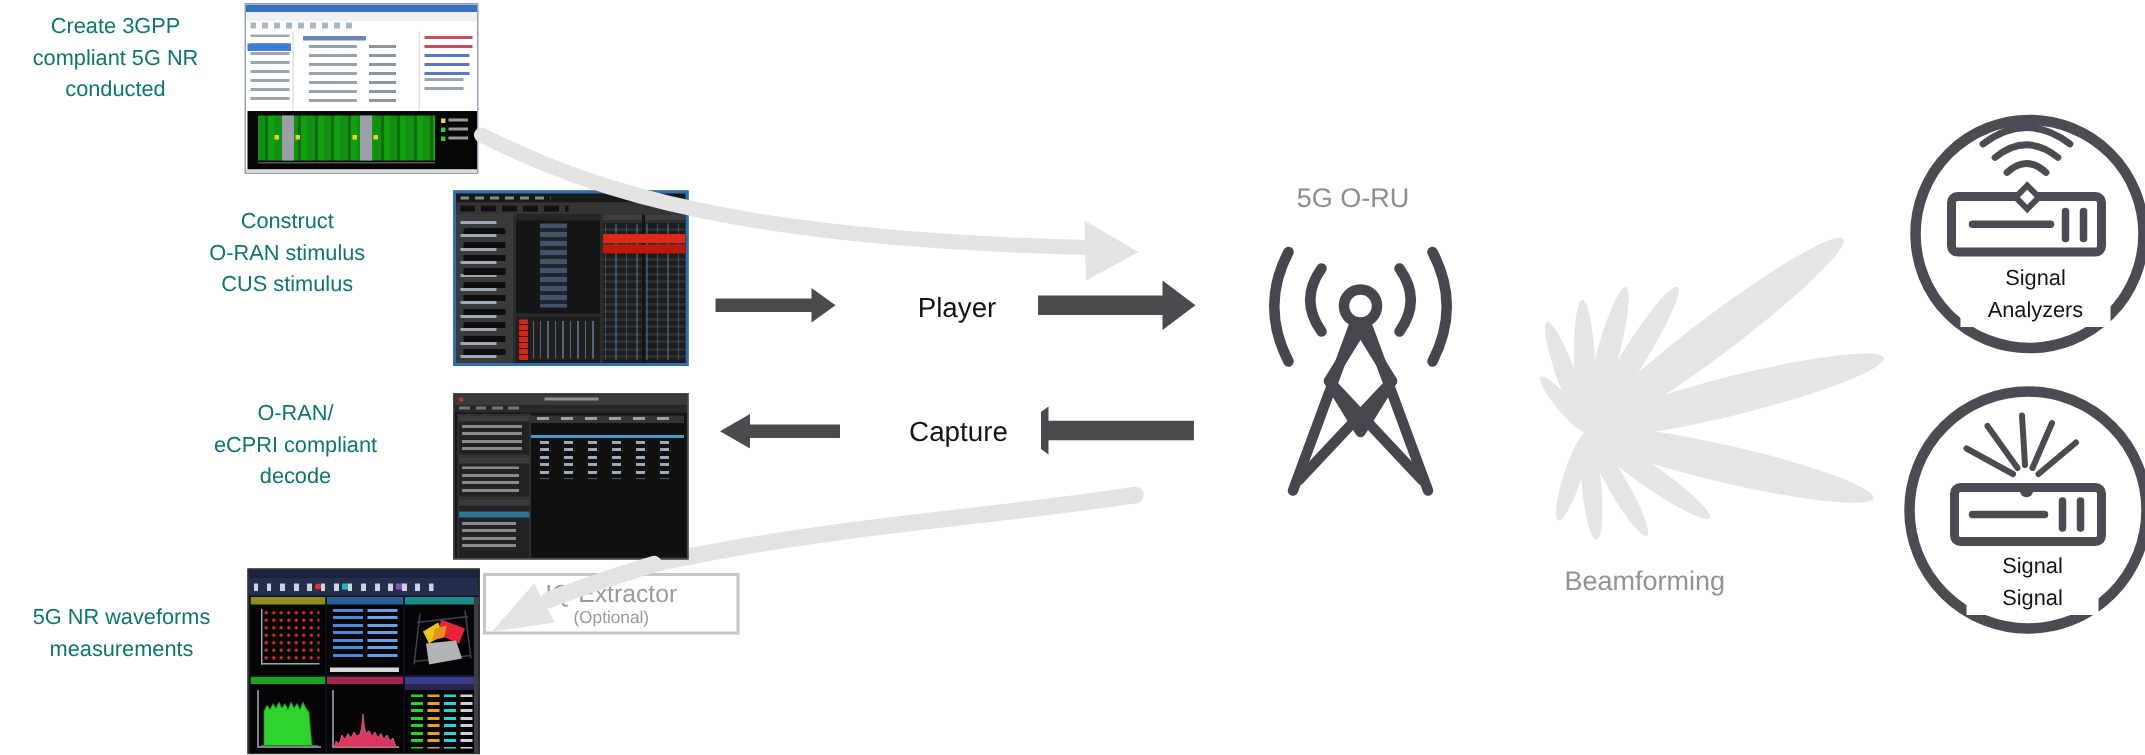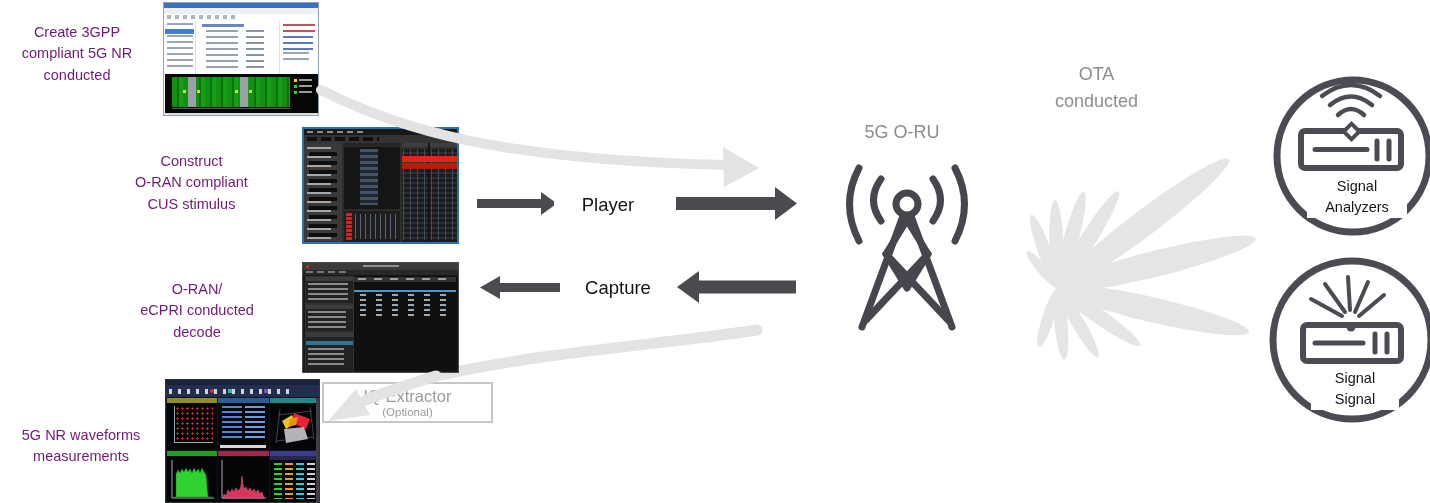--- a/index.html
+++ b/index.html
@@ -3,22 +3,22 @@
 <meta charset="utf-8">
 <style>
   html,body{margin:0;padding:0;background:#fff;}
   .canvas{position:relative;width:1430px;height:503px;background:#ffffff;overflow:hidden;
           font-family:"Liberation Sans",sans-serif;}
   .abs{position:absolute;}
   svg.layer{position:absolute;left:0;top:0;pointer-events:none;}
   .z1{z-index:1}.z3{z-index:3}.z5{z-index:5}
 
   
-  .step{position:absolute;z-index:4;background:#fff;color:#701a75;font-size:14.5px;line-height:1.45;
-        display:flex;flex-direction:column;align-items:center;justify-content:center;text-align:center;}
+  .step{position:absolute;z-index:4;background:#fff;color:#0f766e;font-size:14.5px;line-height:1.45;
+        display:flex;flex-direction:column;align-items:center;justify-content:flex-start;text-align:center;}
   .iolab{position:absolute;z-index:4;background:#fff;color:#141414;font-size:18.5px;
         display:flex;align-items:center;justify-content:center;text-align:center;}
   .graylab{position:absolute;z-index:4;background:#fff;color:#939393;
         display:flex;flex-direction:column;align-items:center;justify-content:center;text-align:center;}
   .iqbox{position:absolute;z-index:4;background:#fff;border:2px solid #c6c6c6;color:#9a9a9a;
         display:flex;flex-direction:column;align-items:center;justify-content:center;text-align:center;}
 
   
   .shot{position:absolute;z-index:2;box-sizing:border-box;overflow:hidden;}
   .shot .abs{position:absolute;}
@@ -272,45 +272,44 @@
     </svg>
   </div>
 
   <div class="step" style="left:2px;top:8px;width:150px;height:92px">
     <span>Create 3GPP</span>
     <span>compliant 5G NR</span>
     <span>conducted</span>
   </div>
   <div class="step" style="left:115px;top:138px;width:153px;height:90px">
     <span>Construct</span>
-    <span>O-RAN compliant</span>
+    <span>O-RAN stimulus</span>
     <span>CUS stimulus</span>
   </div>
   <div class="step" style="left:120px;top:266px;width:154px;height:90px">
     <span>O-RAN/</span>
-    <span>eCPRI conducted</span>
+    <span>eCPRI compliant</span>
     <span>decode</span>
   </div>
   <div class="step" style="left:5px;top:402px;width:152px;height:88px">
     <span>5G NR waveforms</span>
     <span>measurements</span>
   </div>
 
-  <div class="iolab" style="left:554px;top:188px;width:108px;height:34px">
+  <div class="iolab" style="left:584px;top:188px;width:108px;height:34px">
     <span>Player</span>
   </div>
-  <div class="iolab" style="left:563px;top:271px;width:110px;height:33px">
+  <div class="iolab" style="left:584px;top:271px;width:110px;height:33px">
     <span>Capture</span>
   </div>
   <div class="graylab" style="left:838px;top:117px;width:128px;height:30px;font-size:18px;color:#8d8d8d">
     <span>5G O-RU</span>
   </div>
-  <div class="graylab" style="left:1028px;top:57px;width:137px;height:62px;font-size:18px;line-height:1.5;color:#8d8d8d">
-    <span>OTA</span>
-    <span>conducted</span>
+  <div class="graylab" style="left:1029px;top:373px;width:135px;height:29px;font-size:18px">
+    <span>Beamforming</span>
   </div>
 
   <div class="iqbox" style="left:322px;top:382px;width:167px;height:37px">
     <span style="font-size:16.5px">IQ Extractor</span>
     <span style="font-size:11.5px">(Optional)</span>
   </div>
 
   <div class="graylab" style="left:1307px;top:176px;width:100px;height:42px;font-size:14.5px;line-height:1.45;color:#141414">
     <span>Signal</span>
     <span>Analyzers</span>

